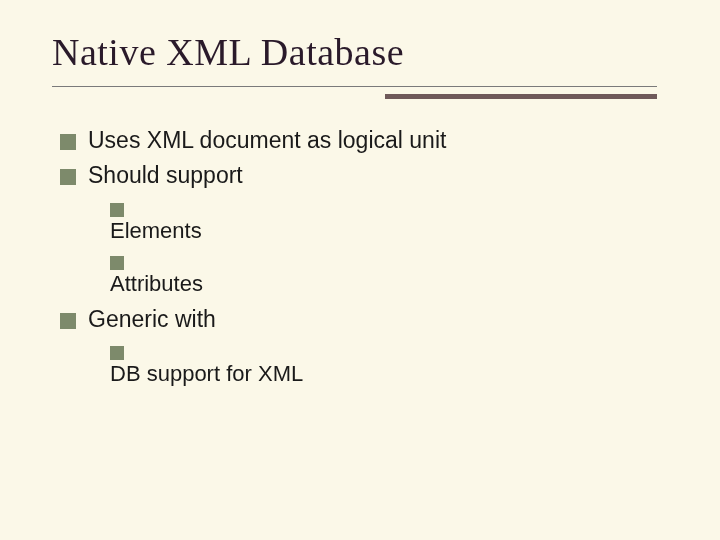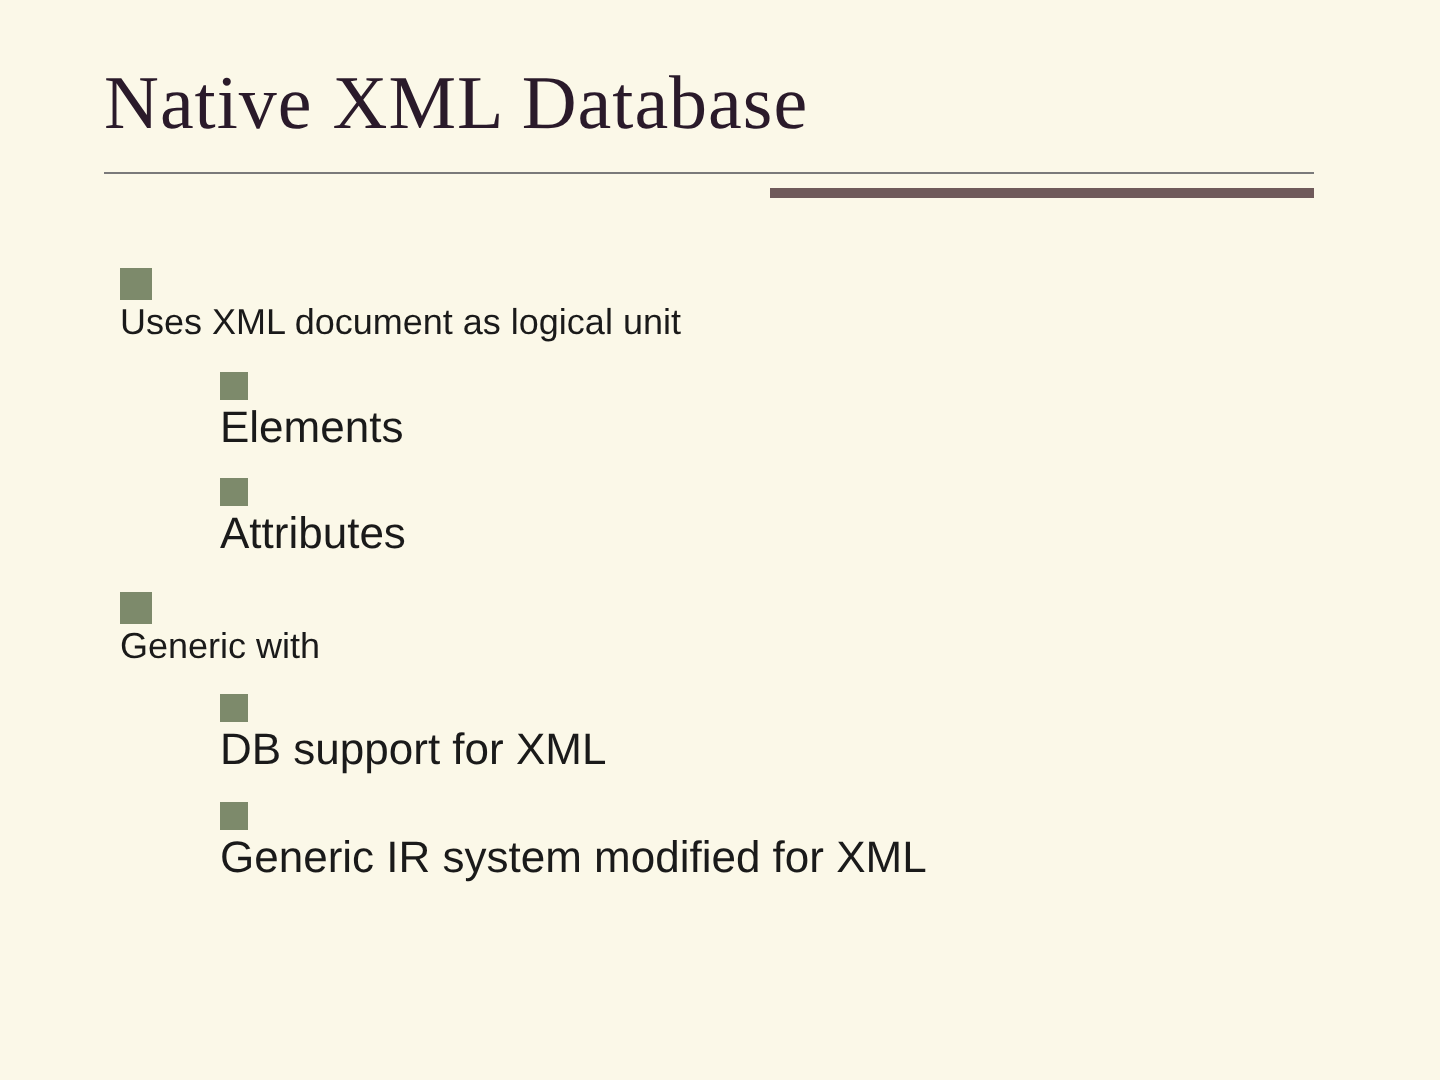--- a/index.html
+++ b/index.html
@@ -47,23 +47,22 @@
   .content {
     position: absolute;
     left: 60px;
     top: 120px;
     width: 600px;
   }
   .lvl1 {
     display: flex;
     align-items: flex-start;
     margin: 6px 0;
-    font-size: 18px;
+    font-size: 23px;
     line-height: 1.25;
-    flex-direction: column;
   }
   .lvl2 {
     display: flex;
     align-items: flex-start;
     margin: 4px 0 4px 50px;
     font-size: 22px;
     line-height: 1.3;
     flex-direction: column;
   }
   .bullet {
@@ -93,20 +92,24 @@
   <div class="title-underline-thin"></div>
   <div class="title-underline-thick"></div>
 
   <div class="content">
 
     <div class="lvl1">
       <div class="bullet"></div>
       <div class="text">Uses XML document as logical unit</div>
     </div>
 
+    <div class="lvl1">
+      <div class="bullet"></div>
+      <div class="text">Should support</div>
+    </div>
 
     <div class="lvl2">
       <div class="bullet"></div>
       <div class="text">Elements</div>
     </div>
 
     <div class="lvl2">
       <div class="bullet"></div>
       <div class="text">Attributes</div>
     </div>
@@ -114,19 +117,15 @@
     <div class="lvl1">
       <div class="bullet"></div>
       <div class="text">Generic with</div>
     </div>
 
     <div class="lvl2">
       <div class="bullet"></div>
       <div class="text">DB support for XML</div>
     </div>
 
-    <div class="lvl2">
-      <div class="bullet"></div>
-      <div class="text">Generic IR system modified for XML</div>
-    </div>
 
   </div>
 </div>
 
 </body></html>

